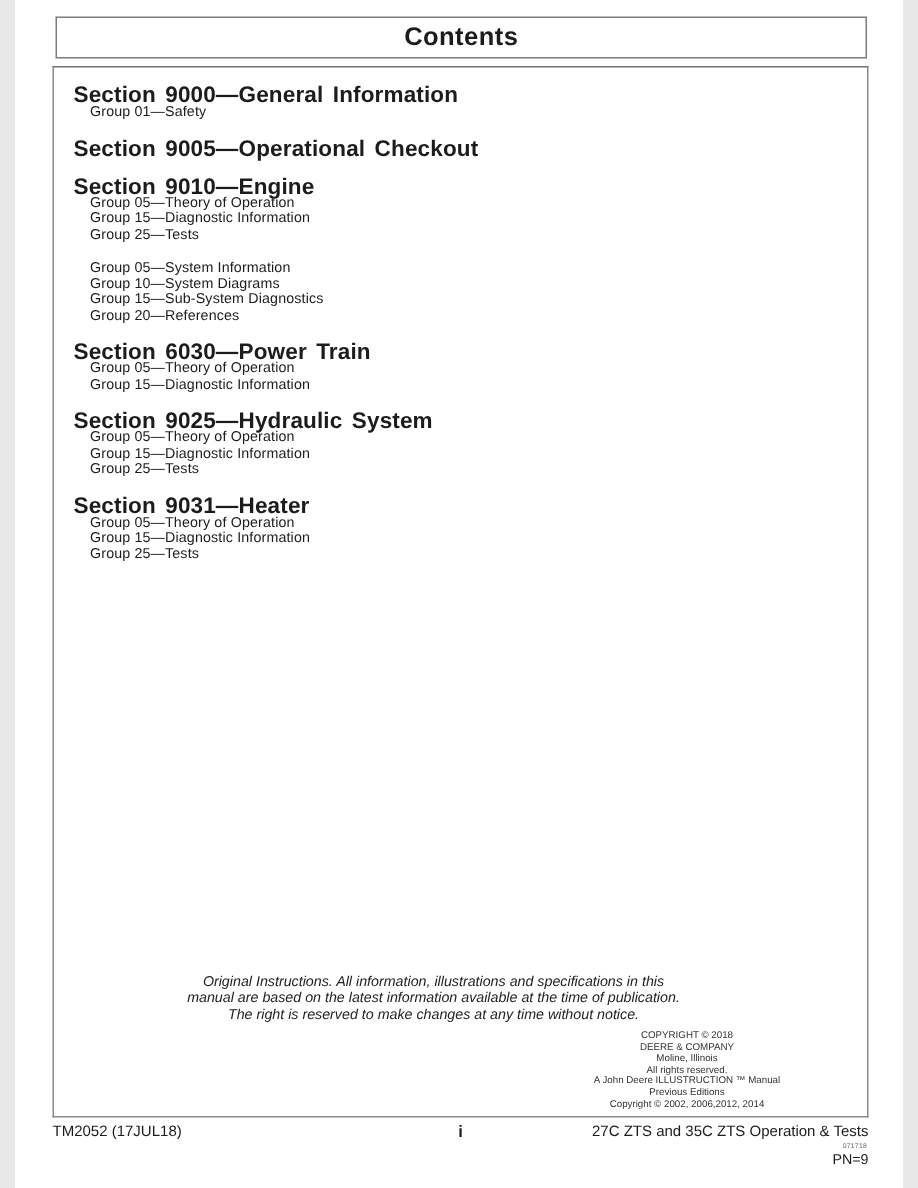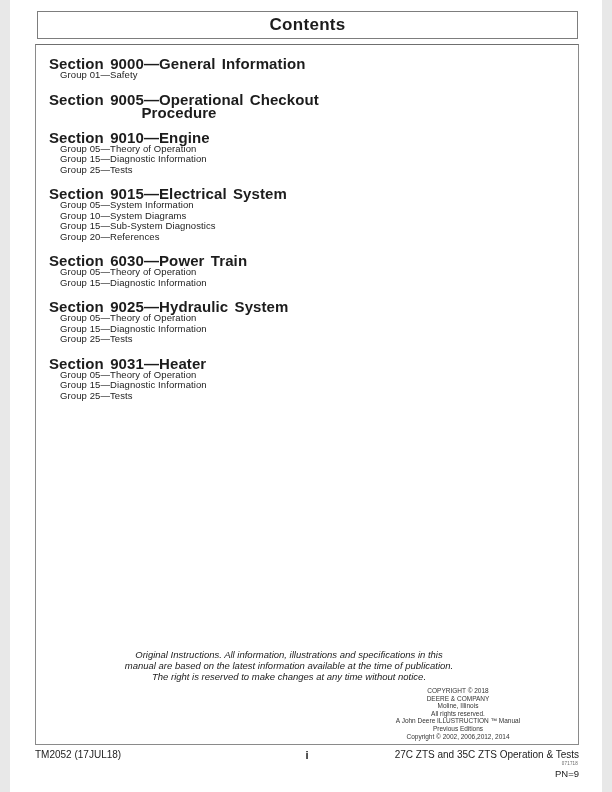--- a/index.html
+++ b/index.html
@@ -111,35 +111,31 @@
     <div class="toc" id="toc">
         <div class="section">
           <div class="sec-title">
             <div class="line">Section 9000—General Information</div>
           </div>
           <div class="group">Group 01—Safety</div>
         </div>
         <div class="section">
           <div class="sec-title">
             <div class="line">Section 9005—Operational Checkout</div>
-            <div class="line">Procedure</div>
           </div>
         </div>
         <div class="section">
           <div class="sec-title">
             <div class="line">Section 9010—Engine</div>
           </div>
           <div class="group">Group 05—Theory of Operation</div>
           <div class="group">Group 15—Diagnostic Information</div>
           <div class="group">Group 25—Tests</div>
         </div>
         <div class="section">
-          <div class="sec-title">
-            <div class="line">Section 9015—Electrical System</div>
-          </div>
           <div class="group">Group 05—System Information</div>
           <div class="group">Group 10—System Diagrams</div>
           <div class="group">Group 15—Sub-System Diagnostics</div>
           <div class="group">Group 20—References</div>
         </div>
         <div class="section">
           <div class="sec-title">
             <div class="line">Section 6030—Power Train</div>
           </div>
           <div class="group">Group 05—Theory of Operation</div>

